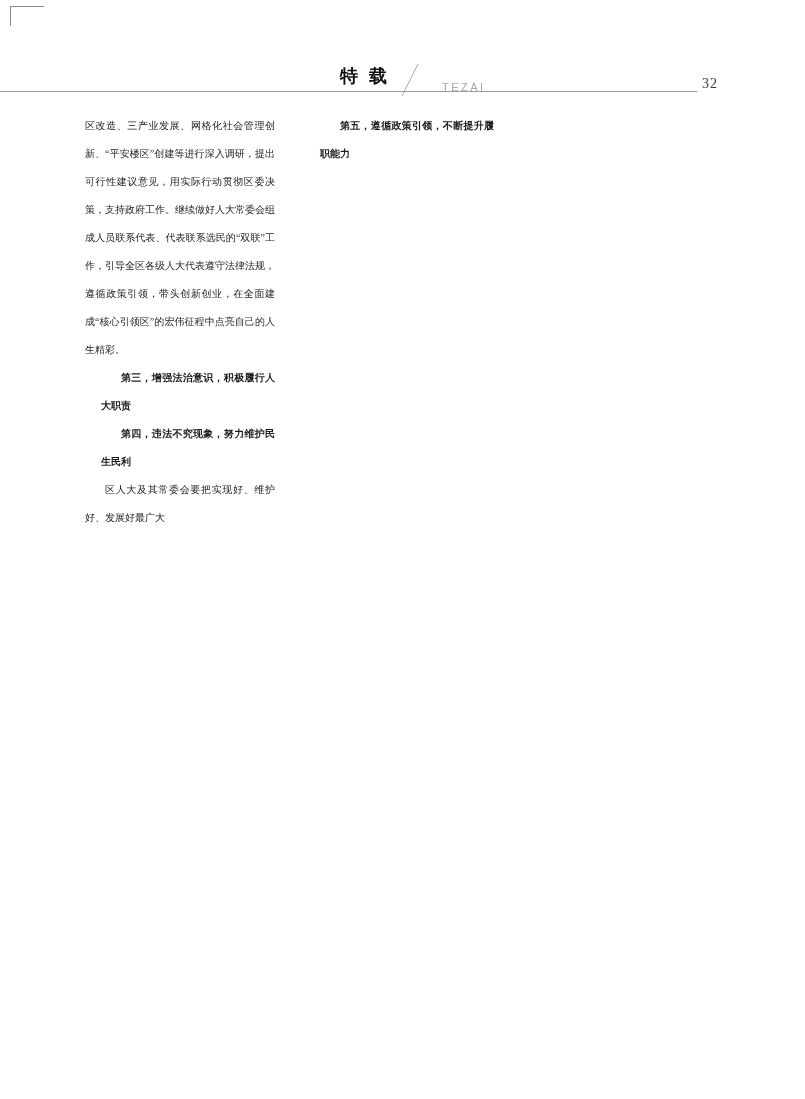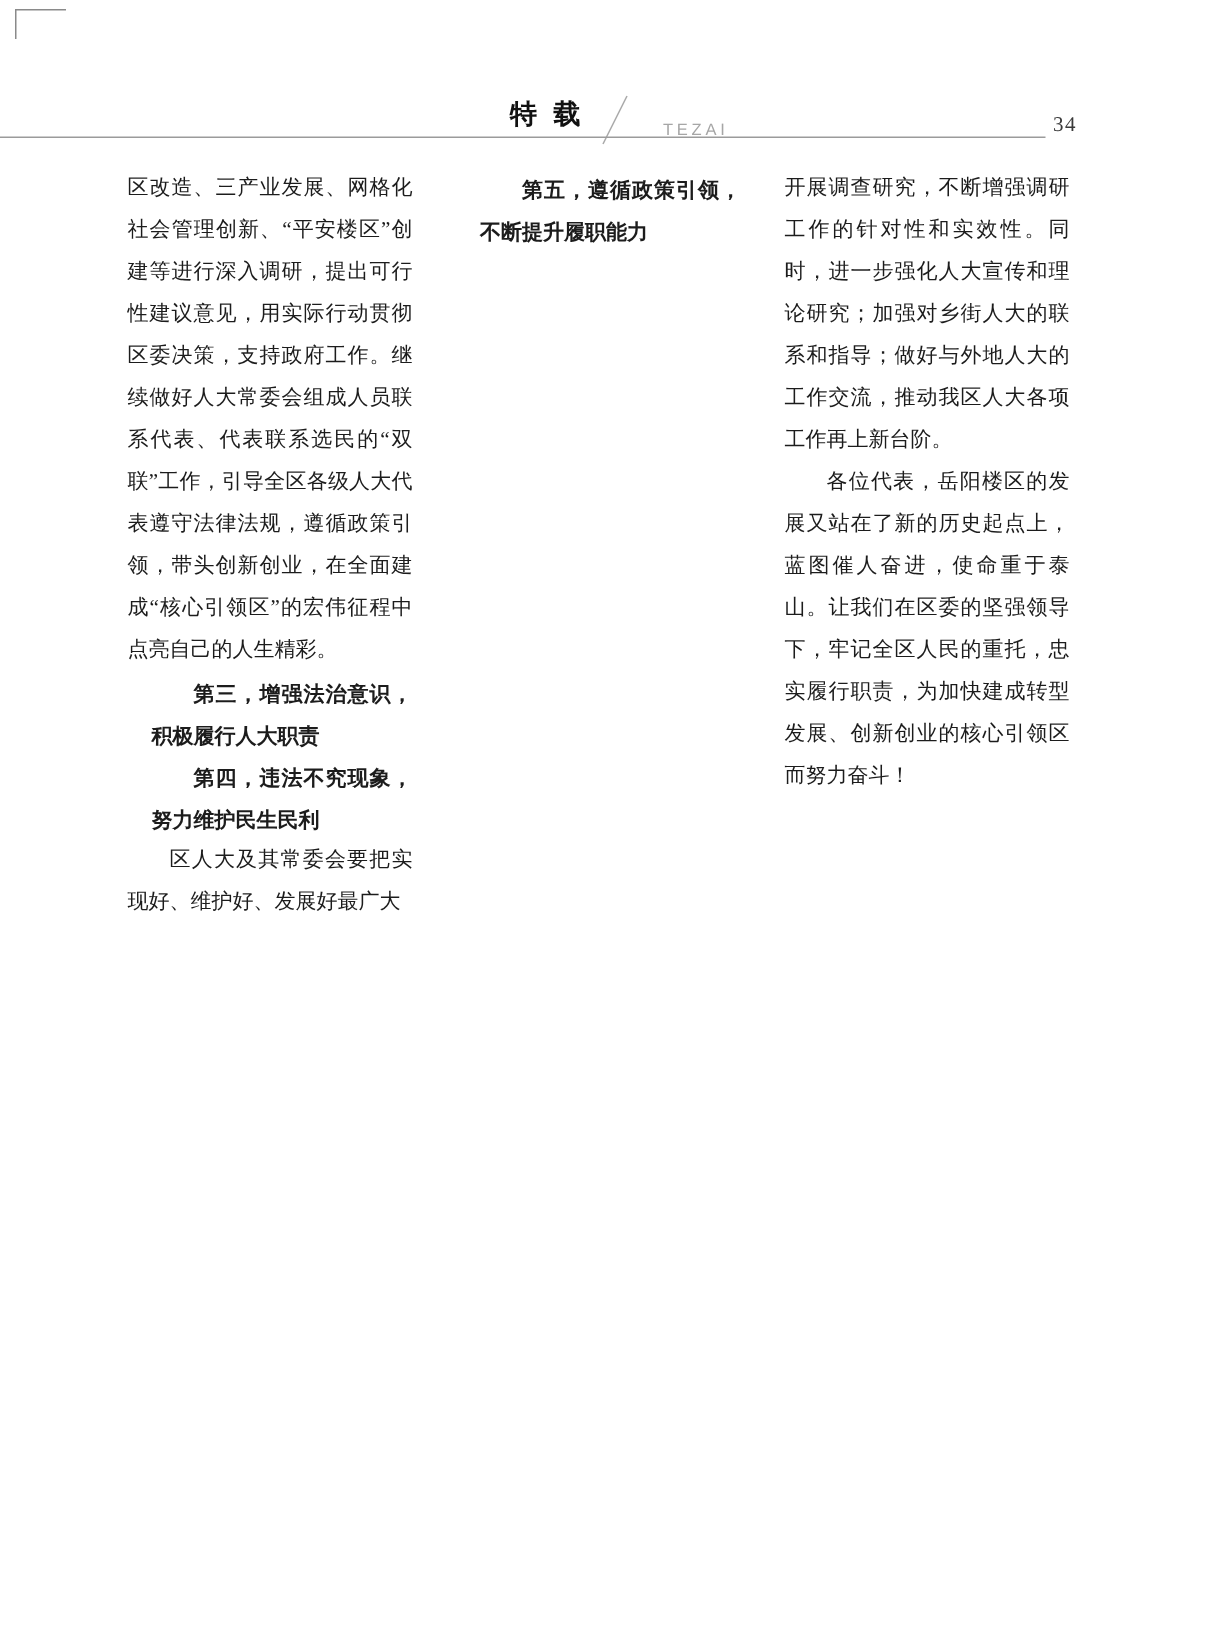--- a/index.html
+++ b/index.html
@@ -42,21 +42,21 @@
   }
 
   
   .columns {
     position: absolute; left: 85px; top: 112px;
     width: 628px;
     display: flex; gap: 29px;
   }
   .col {
     width: 190px;
-    font-size: 14px;
+    font-size: 10px;
     line-height: 28px;
     text-align: justify;
   }
   .col p { margin: 0; text-indent: 2em; }
   .col p.cont { text-indent: 0; }
   .col p.heading {
     font-weight: bold;
     font-family: "Liberation Sans", "DejaVu Sans", sans-serif;
     margin-left: 16px;
   }
@@ -71,36 +71,32 @@
     <span class="cm-v"></span>
   </div>
 
   <div class="header">
     <div class="header-title">特 载</div>
     <svg class="header-slash" width="24" height="36" viewBox="0 0 24 36">
       <line x1="20" y1="2" x2="4" y2="34" stroke="#aaaaaa" stroke-width="1"></line>
     </svg>
     <div class="header-sub">TEZAI</div>
     <div class="header-rule"></div>
-    <div class="page-number">34</div>
+    <div class="page-number">32</div>
   </div>
 
   <div class="columns">
 
     <div class="col">
       <p class="cont">区改造、三产业发展、网格化社会管理创新、“平安楼区”创建等进行深入调研，提出可行性建议意见，用实际行动贯彻区委决策，支持政府工作。继续做好人大常委会组成人员联系代表、代表联系选民的“双联”工作，引导全区各级人大代表遵守法律法规，遵循政策引领，带头创新创业，在全面建成“核心引领区”的宏伟征程中点亮自己的人生精彩。</p>
       <p class="heading">第三，增强法治意识，积极履行人大职责</p>
       <p class="heading">第四，违法不究现象，努力维护民生民利</p>
       <p>区人大及其常委会要把实现好、维护好、发展好最广大</p>
     </div>
 
     <div class="col">
       <p class="heading">第五，遵循政策引领，不断提升履职能力</p>
     </div>
 
-    <div class="col">
-      <p class="cont">开展调查研究，不断增强调研工作的针对性和实效性。同时，进一步强化人大宣传和理论研究；加强对乡街人大的联系和指导；做好与外地人大的工作交流，推动我区人大各项工作再上新台阶。</p>
-      <p>各位代表，岳阳楼区的发展又站在了新的历史起点上，蓝图催人奋进，使命重于泰山。让我们在区委的坚强领导下，牢记全区人民的重托，忠实履行职责，为加快建成转型发展、创新创业的核心引领区而努力奋斗！</p>
-    </div>
 
   </div>
 
 </div>
 
 </body></html>

